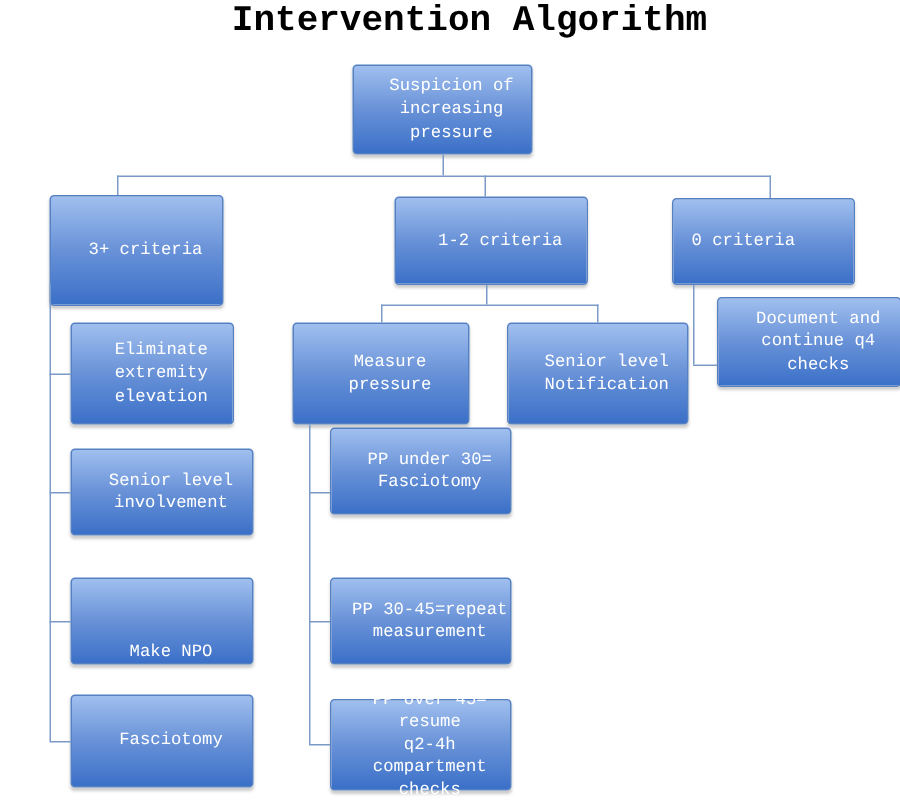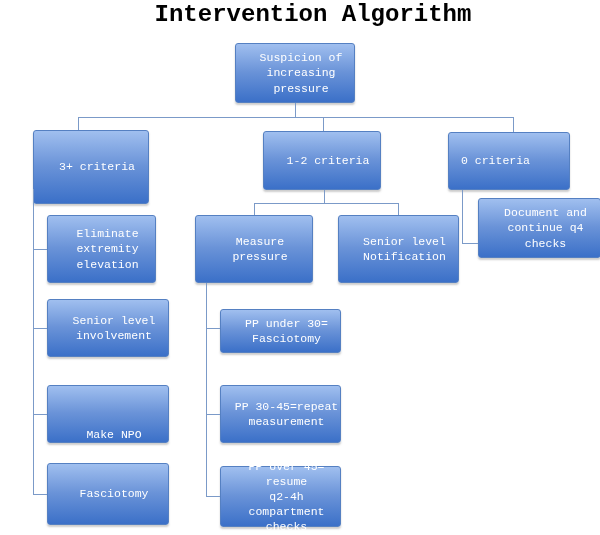--- a/index.html
+++ b/index.html
@@ -22,28 +22,28 @@
     border:1px solid var(--box-border,#5580c2);
     border-radius:3px;
     box-shadow:0 2px 2px rgba(110,110,110,0.35);
     color:var(--box-text,#fff);
     font-size:11.5px;line-height:1.32;text-align:center;padding-left:12px;
   }
   .node-label{white-space:pre-line;}
   
   #n-suspicion      {left:222px;top:43px; width:120px;height:60px;}
   #n-c3             {left:20px;  top:130px;width:116px;height:74px;}
-  #n-c12            {left:250px;top:131px;width:118px;height:59px;}
+  #n-c12            {left:250px;top:131px;width:129px;height:59px;}
   #n-c0             {left:435px;top:132px;width:122px;height:58px;justify-content:flex-start;text-align:left;}
   #n-eliminate      {left:34px; top:215px;width:109px;height:68px;}
   #n-measure        {left:182px;top:215px;width:118px;height:68px;justify-content:flex-end;}
   #n-senior-notif   {left:325px;top:215px;width:121px;height:68px;}
   #n-document       {left:465px;top:198px;width:123px;height:60px;}
   #n-senior-inv     {left:34px; top:299px;width:122px;height:58px;}
-  #n-pp-under       {left:207px;top:309px;width:121px;height:44px;}
+  #n-pp-under       {left:207px;top:285px;width:121px;height:58px;}
   #n-npo            {left:34px; top:385px;width:122px;height:58px;align-items:flex-end;}
   #n-pp-3045        {left:207px;top:385px;width:121px;height:58px;}
   #n-fasciotomy     {left:34px; top:463px;width:122px;height:62px;}
   #n-pp-over        {left:207px;top:466px;width:121px;height:61px;}
   
   .edge{position:absolute;background:var(--connector,#7b9ac8);}
   .edge.v{width:1px;}
   .edge.h{height:1px;}
 </style>
 </head>

